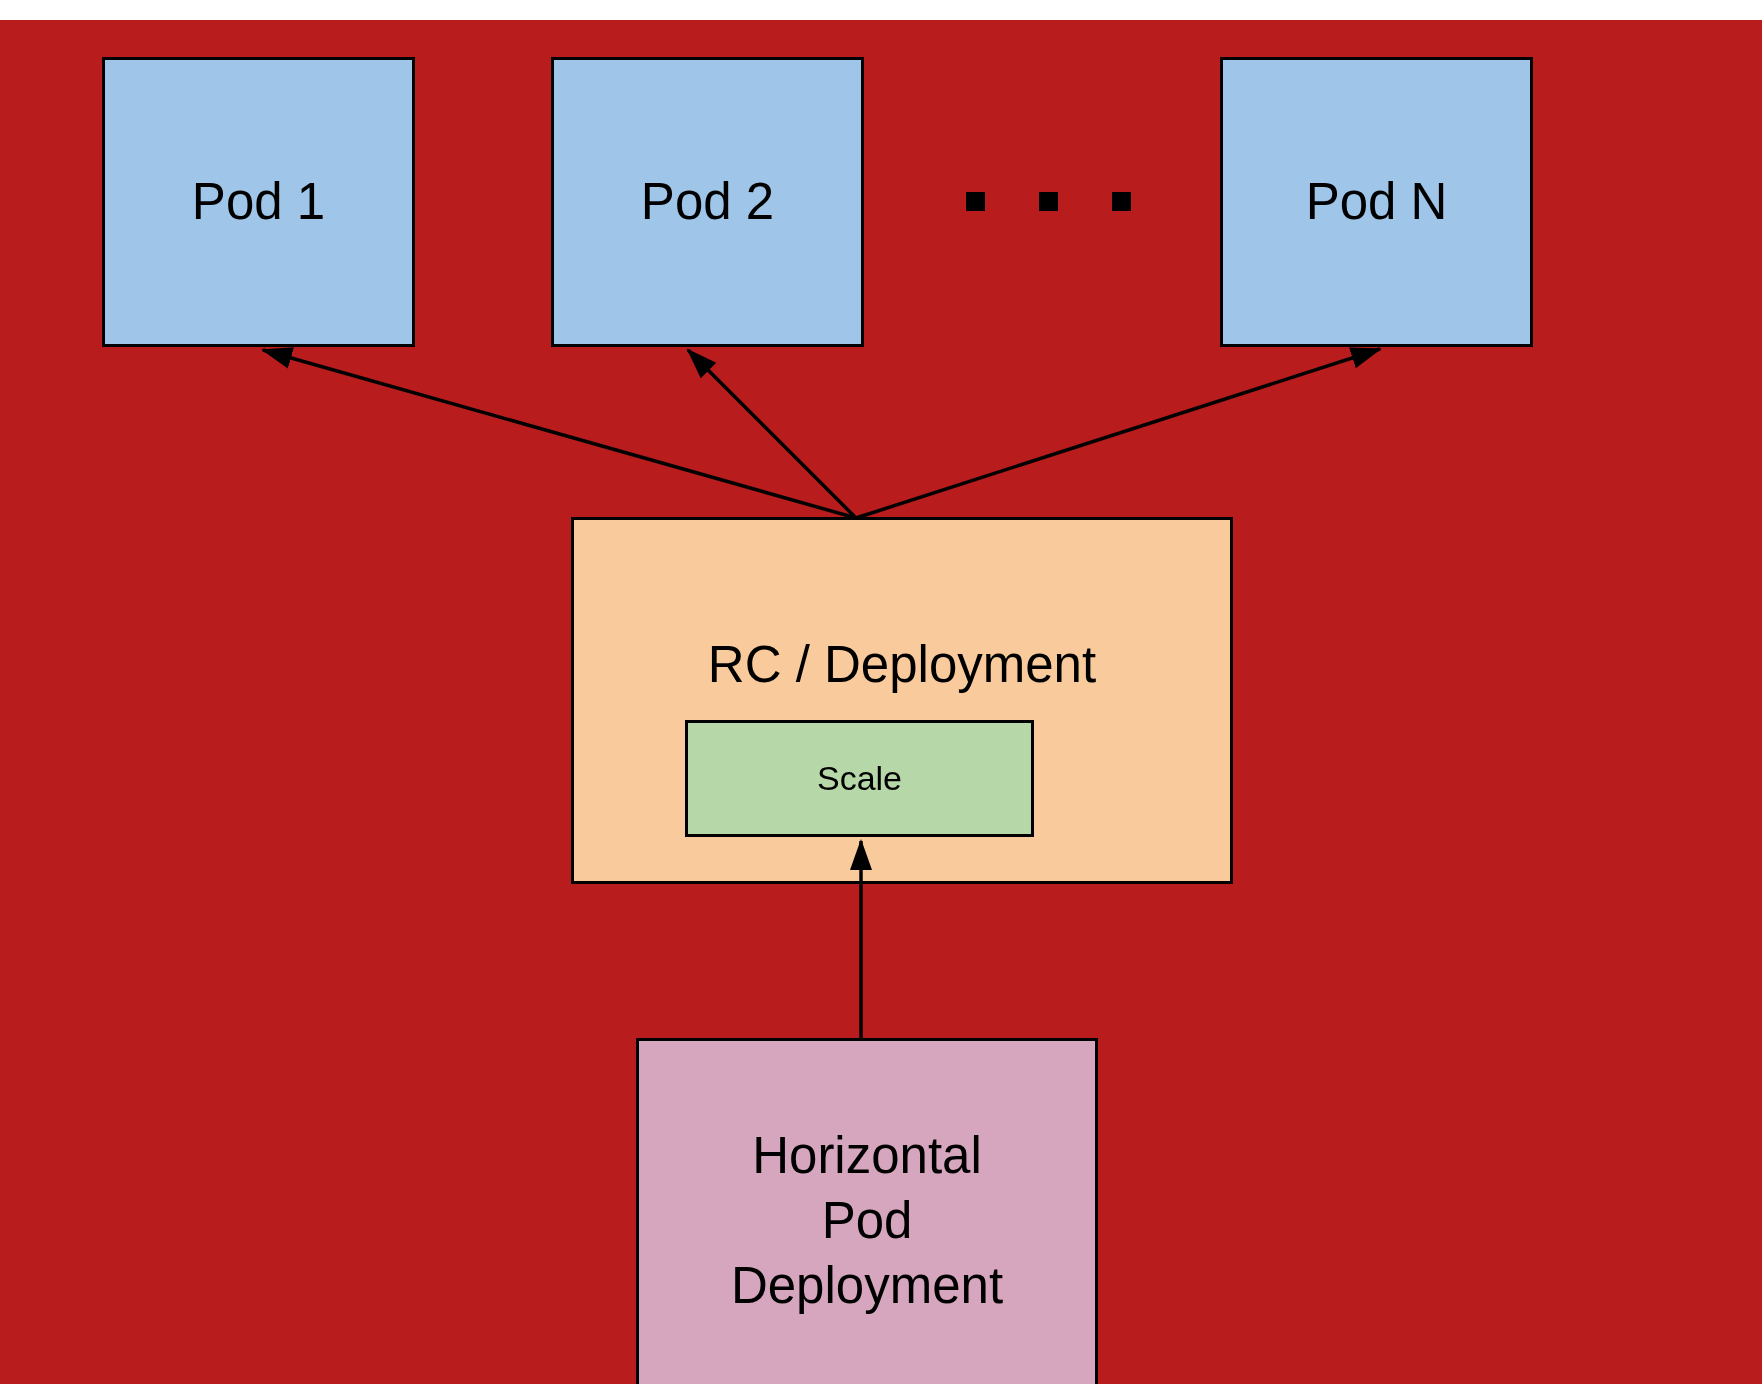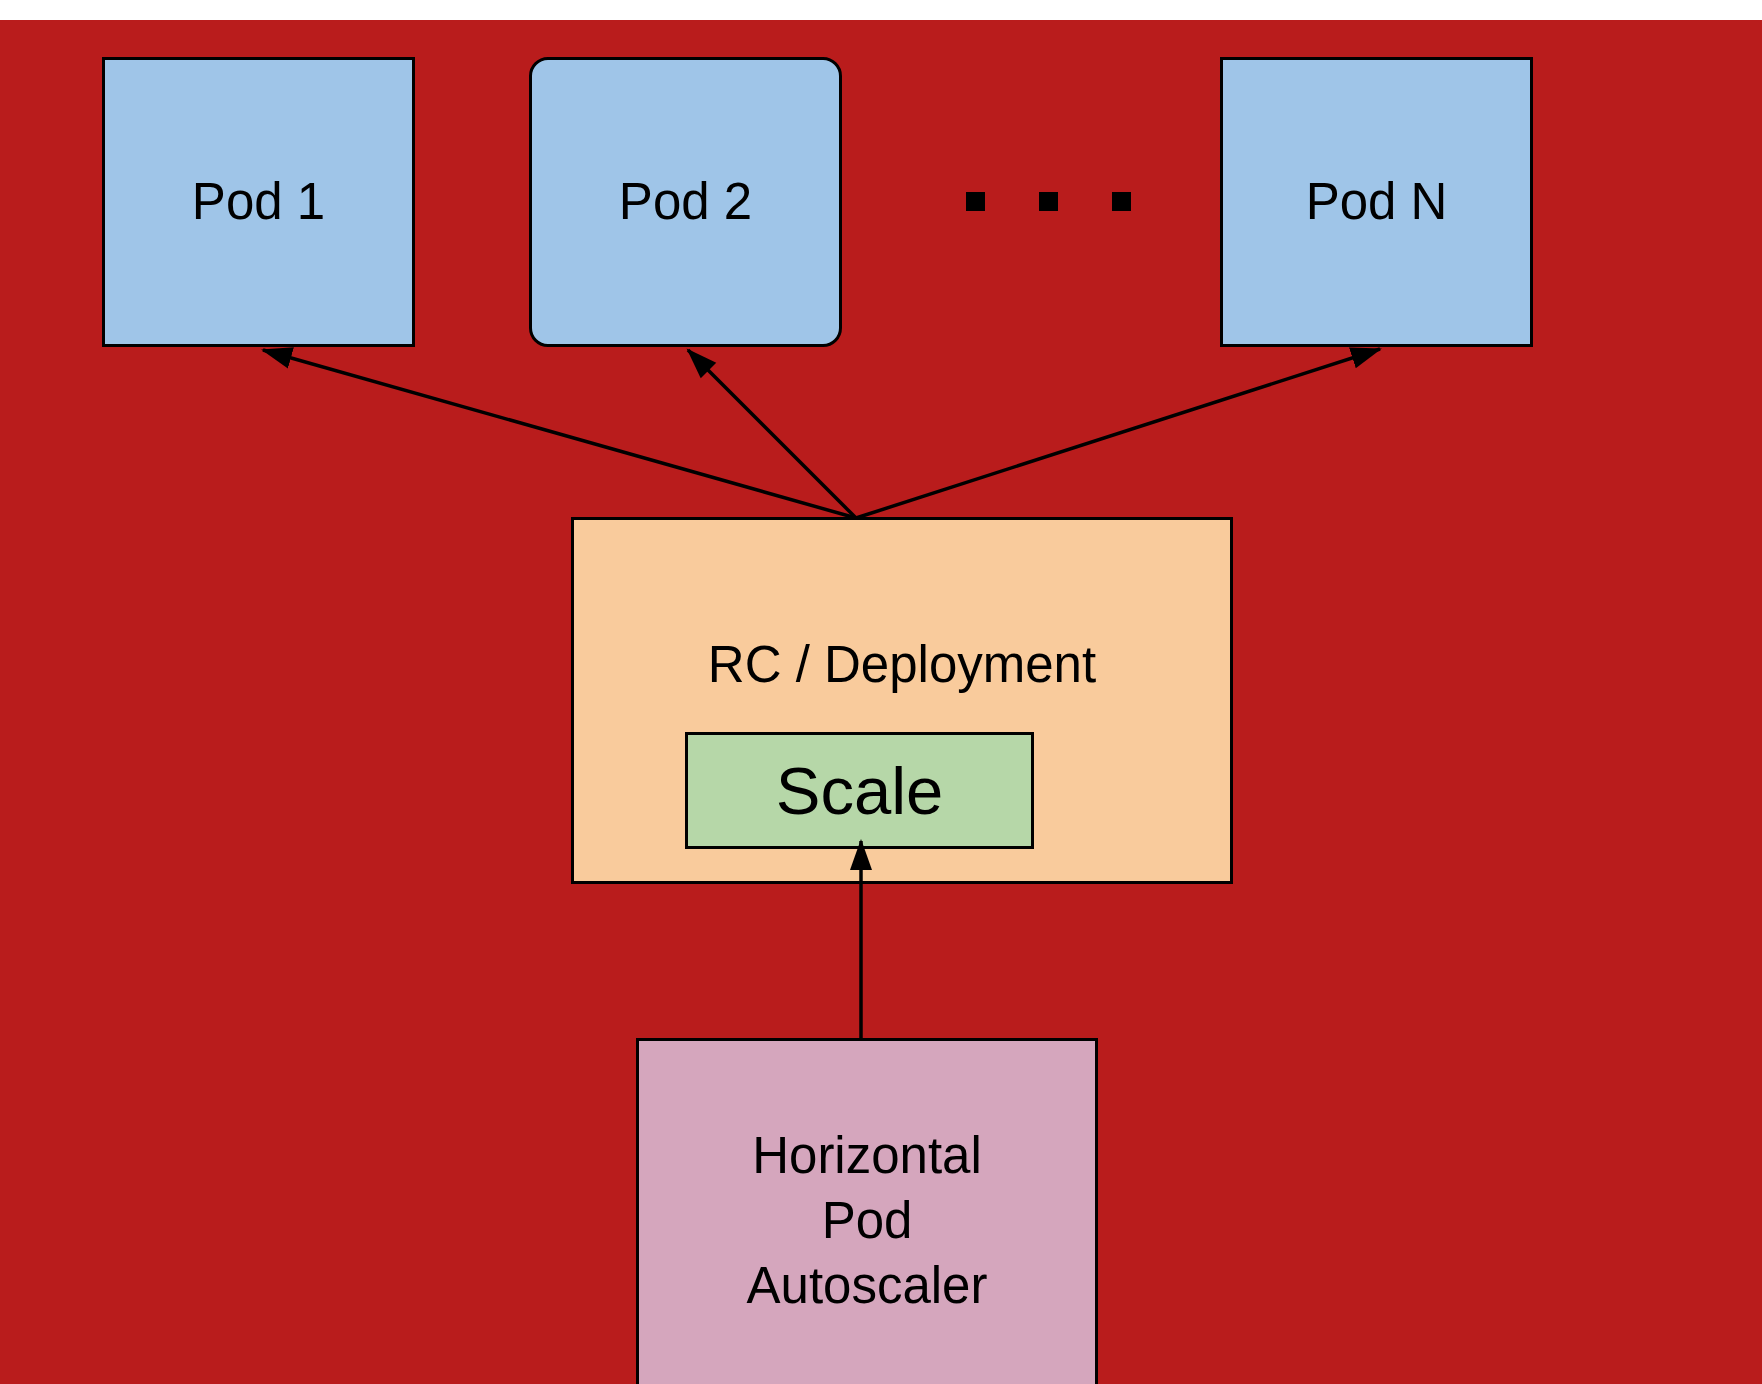--- a/index.html
+++ b/index.html
@@ -25,51 +25,51 @@
     line-height: 1.18;
     color: #000000;
   }
   .pod {
     top: 37px;
     width: 313px;
     height: 290px;
     background: #9fc5e8;
   }
   #pod1 { left: 102px; }
-  #pod2 { left: 529px; border-radius: 19px; }
+  #pod2 { left: 551px; }
   #podN { left: 1220px; }
   #rc-box {
     left: 571px;
     top: 497px;
     width: 662px;
     height: 367px;
     background: #f9cb9c;
     display: block;
   }
   #rc-label {
     position: absolute;
     top: 115px;
     left: 0;
     width: 100%;
     text-align: center;
     font-size: 51px;
   }
   #scale-box {
     position: absolute;
     left: 111px;
-    top: 212px;
+    top: 200px;
     width: 349px;
     height: 117px;
     box-sizing: border-box;
     border: 3px solid #000000;
     background: #b6d7a8;
     display: flex;
     align-items: center;
     justify-content: center;
-    font-size: 67px;
+    font-size: 34px;
   }
   #hpa-box {
     left: 636px;
     top: 1018px;
     width: 462px;
     height: 365px;
     background: #d5a6bd;
     flex-direction: column;
   }
   #hpa-box .hpa-line { line-height: 65px; }
@@ -120,21 +120,21 @@
   <div class="node" id="rc-box">
     <div id="rc-label">RC / Deployment</div>
     <div id="scale-box">
       <span>Scale</span>
     </div>
   </div>
 
   <div class="node" id="hpa-box">
     <div class="hpa-line">Horizontal</div>
     <div class="hpa-line">Pod</div>
-    <div class="hpa-line">Autoscaler</div>
+    <div class="hpa-line">Deployment</div>
   </div>
 
   <svg id="arrows-layer" viewBox="0 0 1762 1384" xmlns="http://www.w3.org/2000/svg">
     <defs>
       <marker id="arrowhead" markerUnits="userSpaceOnUse" markerWidth="32" markerHeight="24" refX="29" refY="12" orient="auto">
         <path d="M0,1 L31,12 L0,23 z" fill="#000000"></path>
       </marker>
     </defs>
     <line x1="856" y1="498" x2="263" y2="330" stroke="#000000" stroke-width="3.5" marker-end="url(#arrowhead)"></line>
     <line x1="856" y1="498" x2="688" y2="330" stroke="#000000" stroke-width="3.5" marker-end="url(#arrowhead)"></line>

